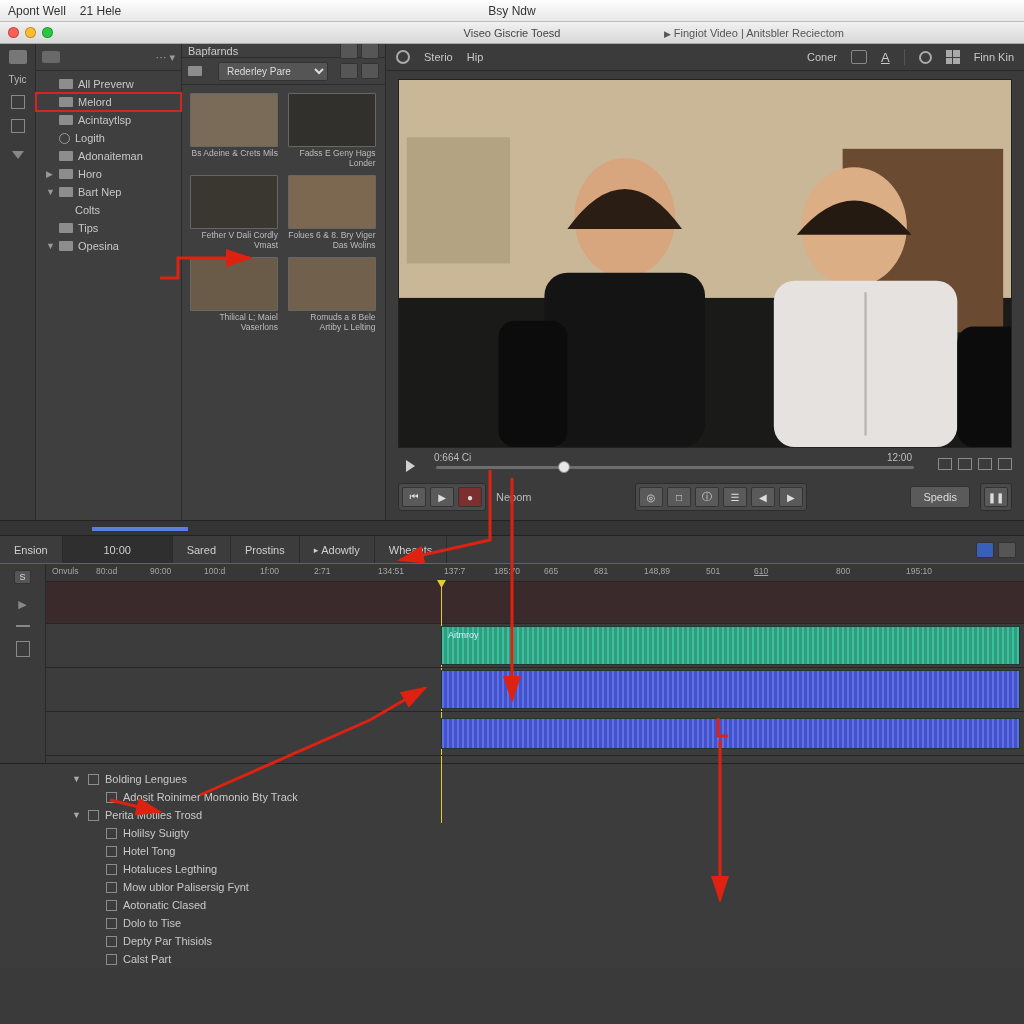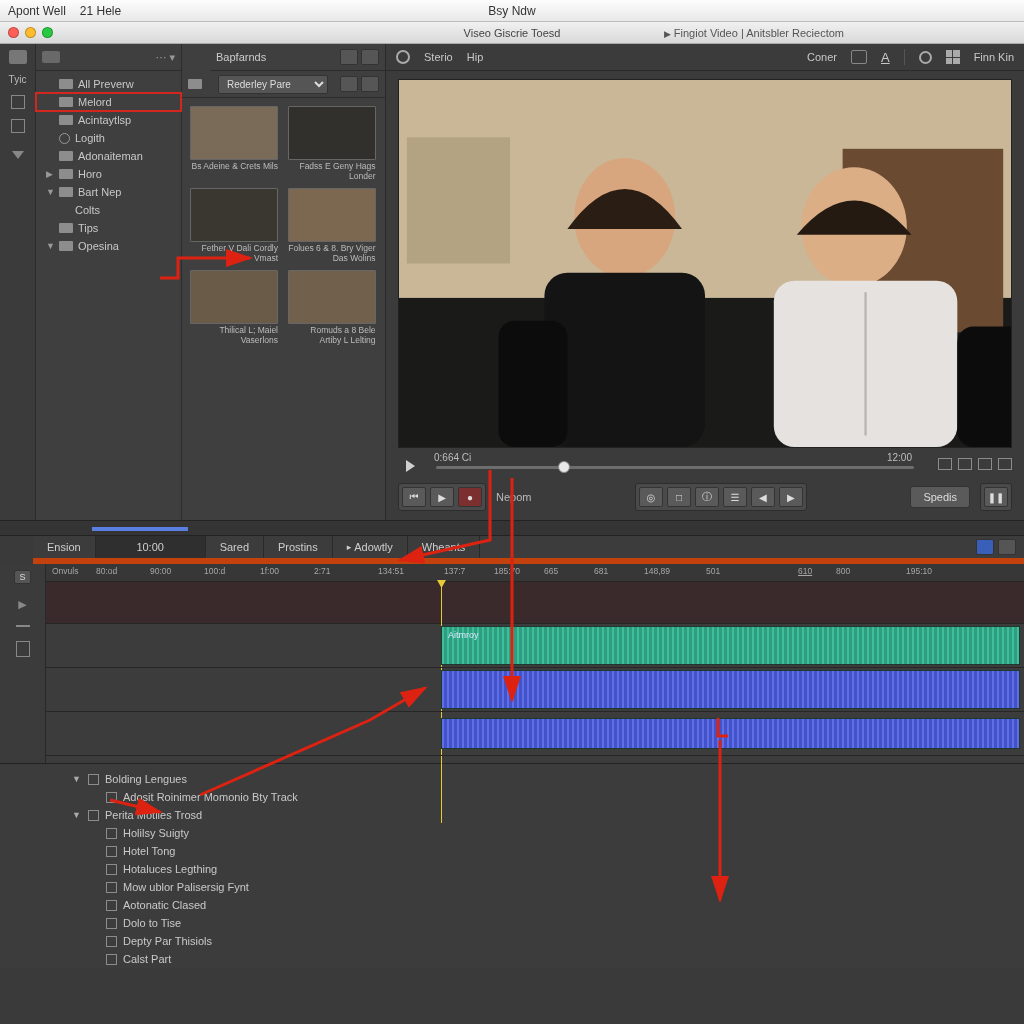--- a/index.html
+++ b/index.html
@@ -34,21 +34,21 @@
 .tree ul { list-style: none; padding: 4px 0; }
 .tree li { display: flex; align-items: center; gap: 5px; padding: 3px 6px 3px 10px; color: #c8c8c8; cursor: pointer; }
 .tree li.lvl2 { padding-left: 26px; }
 .tree li .caret { width: 8px; color: #999; font-size: 9px; }
 .tree li .fold { width: 14px; height: 10px; background: #8d8d8d; border-radius: 1px; display: inline-block; }
 .tree li .clock { width: 11px; height: 11px; border: 1.5px solid #999; border-radius: 50%; display: inline-block; }
 .tree li.sel { outline: 2px solid #d2261e; outline-offset: -1px; }
 
 
 .bin { width: 204px; background: #3f3f3f; border-right: 1px solid #2a2a2a; display: flex; flex-direction: column; }
-.bin-head { height: 27px; display: flex; align-items: center; justify-content: space-between; padding: 0 6px; color: #ccc; border-bottom: 1px solid #2c2c2c; margin-left: 28px; }
+.bin-head { height: 14px; display: flex; align-items: center; justify-content: space-between; padding: 0 6px; color: #ccc; border-bottom: 1px solid #2c2c2c; }
 .bin-head .btns { display: flex; gap: 3px; }
 .bin-head .btns span { width: 18px; height: 16px; background: #565656; border: 1px solid #333; border-radius: 2px; }
 .bin-sub { height: 27px; display: flex; align-items: center; justify-content: space-between; padding: 0 6px; border-bottom: 1px solid #2c2c2c; }
 .bin-sub select { background: #555; color: #ddd; border: 1px solid #333; font-size: 10px; padding: 2px 4px; border-radius: 2px; width: 110px; }
 .bin-sub .btns { display: flex; gap: 3px; }
 .bin-sub .btns span { width: 18px; height: 16px; background: #565656; border: 1px solid #333; border-radius: 2px; }
 .thumbs { padding: 8px 8px 0 8px; display: grid; grid-template-columns: 1fr 1fr; gap: 6px 8px; overflow: hidden; }
 .thumb { }
 .thumb .img { width: 88px; height: 54px; background: #222; border: 1px solid #666; border-radius: 1px; background-size: cover; }
 .thumb.sel .img { border: 2px solid #e7c938; }
@@ -77,21 +77,21 @@
 .controls .btn { width: 24px; height: 20px; background: #5a5a5a; border: 1px solid #333; border-radius: 2px; display: flex; align-items: center; justify-content: center; color: #ddd; font-size: 10px; }
 .controls .rec { background: #7c2f2f; }
 .controls .wbtn { padding: 0 12px; height: 22px; background: #5a5a5a; border: 1px solid #333; border-radius: 3px; display: flex; align-items: center; color: #ddd; }
 .controls .spacer { flex: 1; }
 
 
 .strip { height: 16px; background: #343434; border-top: 1px solid #222; border-bottom: 1px solid #222; position: relative; }
 .strip .bluebar { position: absolute; left: 92px; top: 6px; width: 96px; height: 4px; background: #5a7fe0; }
 
 
-.tl-tabs { height: 28px; background: #3c3c3c; border-bottom: 6px solid #c2410c; display: flex; align-items: center; margin-left: 33px; }
+.tl-tabs { height: 28px; background: #3c3c3c; border-bottom: 1px solid #c2410c; display: flex; align-items: center; }
 .tl-tabs .tab { padding: 0 14px; height: 100%; display: flex; align-items: center; border-right: 1px solid #2a2a2a; color: #cfcfcf; cursor: pointer; }
 .tl-tabs .tab.tc { background: #2f2f2f; width: 110px; justify-content: center; }
 .tl-tabs .right { margin-left: auto; display: flex; gap: 4px; padding-right: 8px; }
 .tl-tabs .right span { width: 18px; height: 16px; background: #555; border: 1px solid #333; border-radius: 2px; }
 
 
 .timeline { display: flex; height: 200px; background: #3c3c3c; border-bottom: 1px solid #222; }
 .tl-left { width: 46px; background: #3b3b3b; border-right: 1px solid #282828; display: flex; flex-direction: column; align-items: center; gap: 14px; padding-top: 6px; }
 .tl-left .tag { padding: 1px 4px; background: #555; border: 1px solid #333; border-radius: 2px; font-size: 9px; color: #ddd; }
 .tl-left .dash { width: 14px; height: 2px; background: #888; }
@@ -365,21 +365,21 @@
         <span class="seg" style="left: 158px;">100:d</span>
         <span class="seg" style="left: 214px;">1f:00</span>
         <span class="seg" style="left: 268px;">2:71</span>
         <span class="seg" style="left: 332px;">134:51</span>
         <span class="seg" style="left: 398px;">137:7</span>
         <span class="seg" style="left: 448px;">185:70</span>
         <span class="seg" style="left: 498px;">665</span>
         <span class="seg" style="left: 548px;">681</span>
         <span class="seg" style="left: 598px;">148,89</span>
         <span class="seg" style="left: 660px;">501</span>
-        <span class="seg" style="left: 752px; text-decoration: underline;">610</span>
+        <span class="seg" style="left: 708px; text-decoration: underline;">610</span>
         <span class="seg" style="left: 790px;">800</span>
         <span class="seg" style="left: 860px;">195:10</span>
       </div>
     <div class="vtrack">
       <div class="playhead" style="left:395px"></div>
     </div>
     <div class="atracks">
       <div class="atrack">
         <div class="clip green" style="left:395px; right:4px">
           <span class="lbl">Aitmroy</span>

